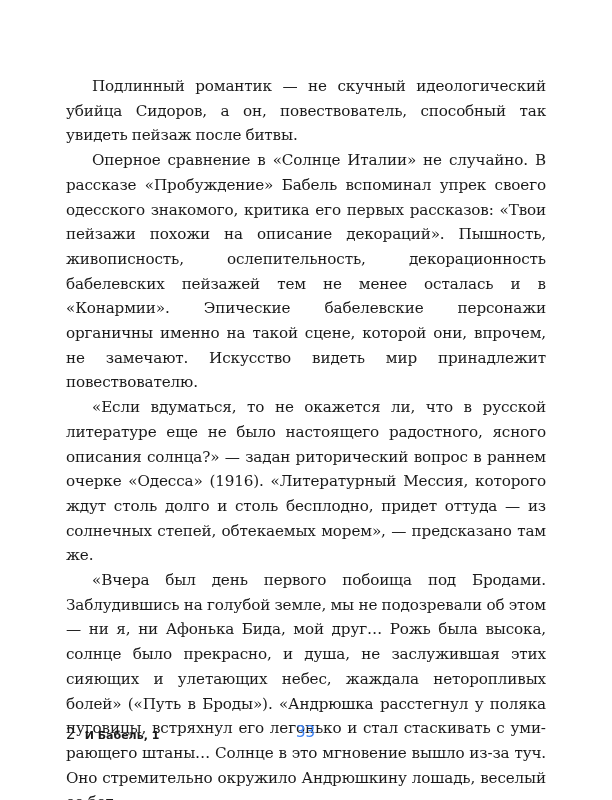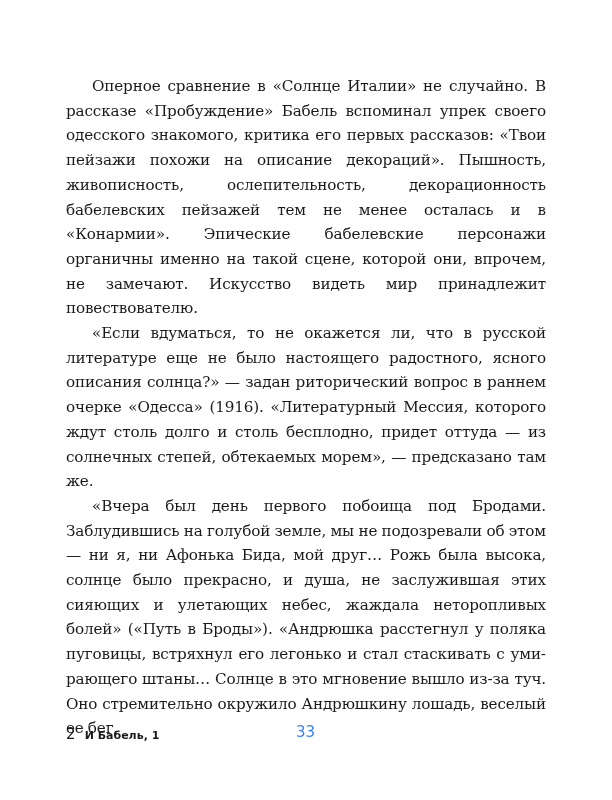--- a/index.html
+++ b/index.html
@@ -53,20 +53,21 @@
       top: 723px;
       font-family: "DejaVu Sans", "Liberation Sans", sans-serif;
       font-size: 15px;
       color: #3b82f6;
     }
   </style>
 </head>
 <body>
 
 <div class="page-text">
+  <p class="para">Подлинный романтик — не скучный идеологический убийца Сидоров, а он, повествователь, способный так увидеть пейзаж по­сле битвы.</p>
   <p class="para">Оперное сравнение в «Солнце Италии» не случайно. В рассказе «Пробуждение» Бабель вспоминал упрек своего одесского знако­мого, критика его первых рассказов: «Твои пейзажи похожи на описание декораций». Пышность, живописность, ослепительность, декорационность бабелевских пейзажей тем не менее осталась и в «Конармии». Эпические бабелевские персонажи органичны именно на такой сцене, которой они, впрочем, не замечают. Искус­ство видеть мир принадлежит повествователю.</p>
   <p class="para">«Если вдуматься, то не окажется ли, что в русской литературе еще не было настоящего радостного, ясного описания солнца?» — задан риторический вопрос в раннем очерке «Одесса» (1916). «Ли­тературный Мессия, которого ждут столь долго и столь бесплодно, придет оттуда — из солнечных степей, обтекаемых морем», — предсказано там же.</p>
   <p class="para">«Вчера был день первого побоища под Бродами. Заблудившись на голубой земле, мы не подозревали об этом — ни я, ни Афонька Бида, мой друг… Рожь была высока, солнце было прекрасно, и ду­ша, не заслужившая этих сияющих и улетающих небес, жаждала неторопливых болей» («Путь в Броды»). «Андрюшка расстегнул у поляка пуговицы, встряхнул его легонько и стал стаскивать с уми­рающего штаны… Солнце в это мгновение вышло из-за туч. Оно стремительно окружило Андрюшкину лошадь, веселый ее бег,</p>
 </div>
 
 <div class="footer-left">
   <span class="sig-num">2</span>
   <span class="sig-text">И Бабель, 1</span>
 </div>
 

